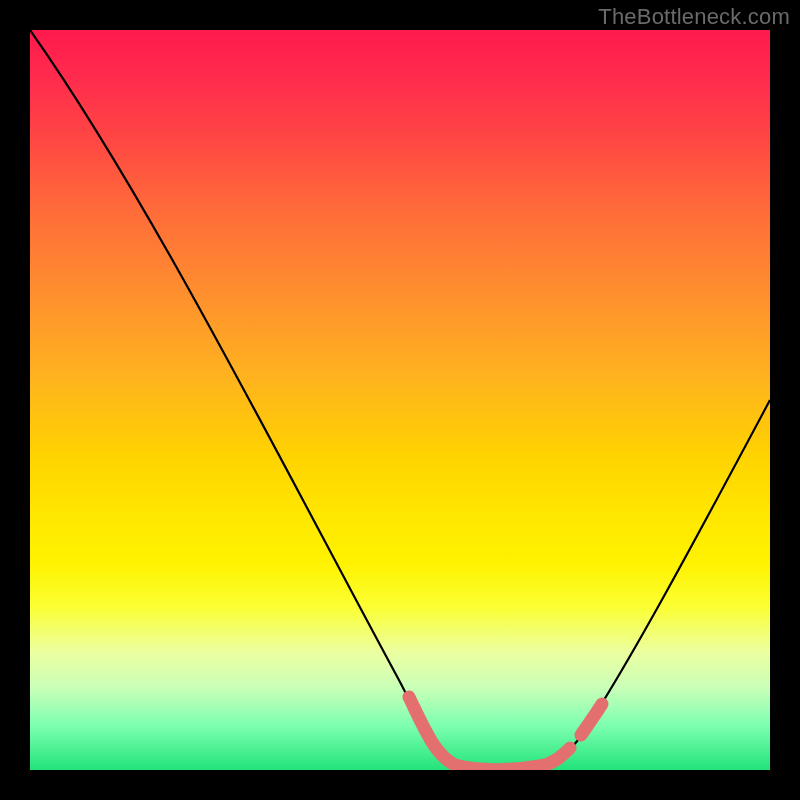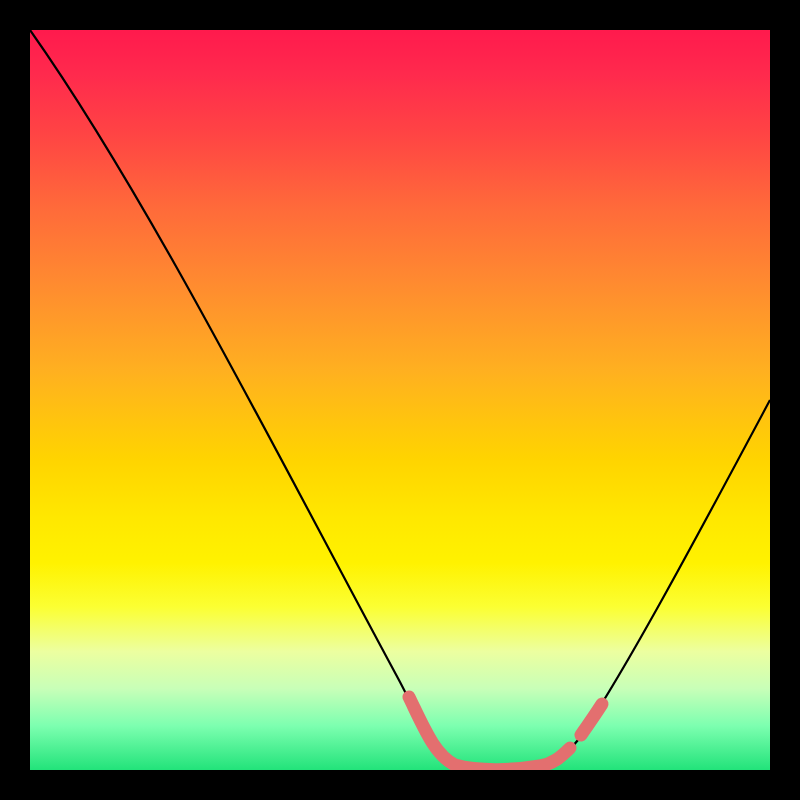--- a/index.html
+++ b/index.html
@@ -63,20 +63,21 @@
     left: 0;
     top: 0;
     width: 100%;
     height: 100%;
   }
 </style>
 </head>
 <body>
 
 <div class="frame">
+  <div class="watermark">TheBottleneck.com</div>
 
   <div class="plot-area">
     <div class="gradient"></div>
 
     <svg class="curve" viewBox="0 0 740 740" preserveAspectRatio="none">
       <path d="M 0 0
                C 120 170, 250 430, 370 652
                C 395 700, 405 725, 425 735
                C 450 742, 485 740, 510 736
                C 525 734, 535 726, 548 710

